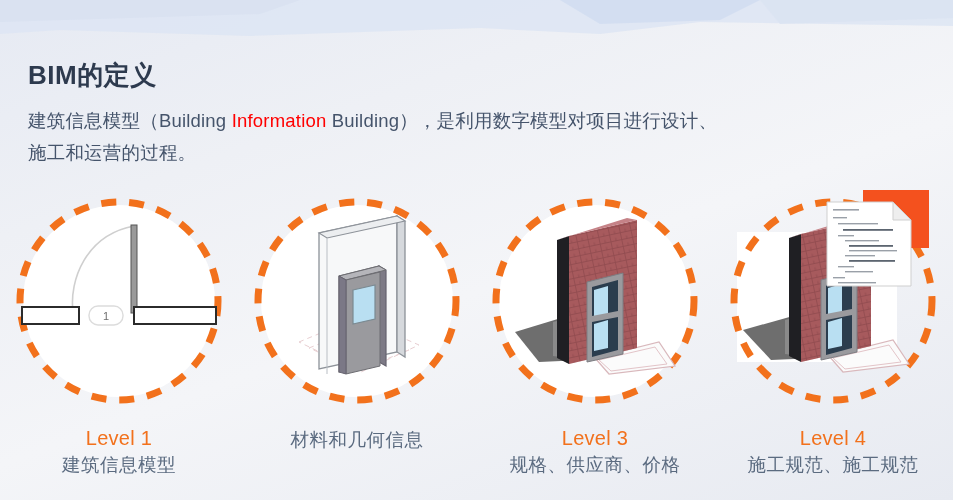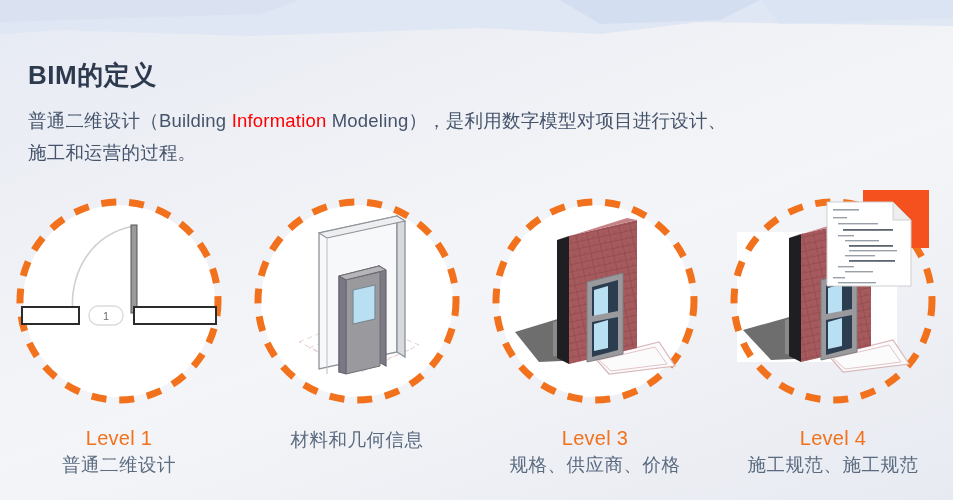--- a/index.html
+++ b/index.html
@@ -61,21 +61,21 @@
 
   <svg class="facet" viewBox="0 0 953 46" preserveAspectRatio="none">
     <polygon points="0,0 953,0 953,26 700,22 600,34 480,28 250,36 60,30 0,34" fill="#dde5f3" opacity="0.85"></polygon>
     <polygon points="560,0 760,0 720,20 600,24" fill="#cfdcf0" opacity="0.8"></polygon>
     <polygon points="760,0 953,0 953,18 780,24" fill="#dae3f2" opacity="0.9"></polygon>
     <polygon points="0,0 300,0 260,14 0,22" fill="#d5deef" opacity="0.55"></polygon>
   </svg>
 
   <div class="header">
     <div class="title">BIM的定义</div>
-    <p class="para"><span>普通二维设计（Building </span><span class="hl">Information</span><span> Modeling），是利用数字模型对项目进行设计、</span></p>
+    <p class="para"><span>建筑信息模型（Building </span><span class="hl">Information</span><span> Building），是利用数字模型对项目进行设计、</span></p>
     <p class="para">施工和运营的过程。</p>
   </div>
 
   <div class="levels">
 
     <div class="level l1">
       <div class="circlewrap">
         <svg width="216" height="222" viewBox="0 0 216 222">
           <circle cx="108" cy="111" r="96" fill="#ffffff"></circle>
           <circle cx="108" cy="111" r="99" fill="none" stroke="#f2711c" stroke-width="7" stroke-dasharray="15 13" stroke-linecap="butt"></circle>
@@ -87,21 +87,21 @@
           <rect x="11" y="117" width="57" height="17" fill="#ffffff" stroke="#2b2b2b" stroke-width="2"></rect>
 
           <rect x="123" y="117" width="82" height="17" fill="#ffffff" stroke="#2b2b2b" stroke-width="2"></rect>
 
           <rect x="78" y="116" width="34" height="19" rx="9" fill="#ffffff" stroke="#dcdcdc" stroke-width="1.4"></rect>
           <text x="95" y="130" font-family="Liberation Sans, sans-serif" font-size="11" fill="#6e6e6e" text-anchor="middle">1</text>
         </svg>
       </div>
       <div class="caption">
         <span class="lvl">Level 1</span>
-        <span class="desc">普通二维设计</span>
+        <span class="desc">建筑信息模型</span>
       </div>
     </div>
 
     <div class="level l2">
       <div class="circlewrap">
         <svg width="216" height="222" viewBox="0 0 216 222">
           <circle cx="108" cy="111" r="96" fill="#ffffff"></circle>
           <circle cx="108" cy="111" r="99" fill="none" stroke="#f2711c" stroke-width="7" stroke-dasharray="15 13"></circle>
 
           <g stroke="#e8cfd2" stroke-width="1" fill="none" stroke-dasharray="5 4">

